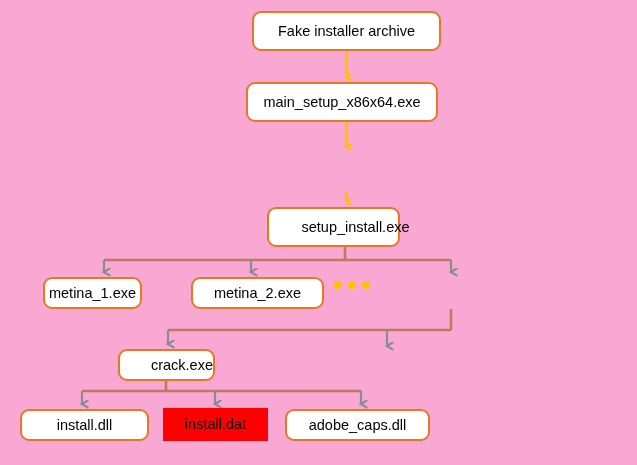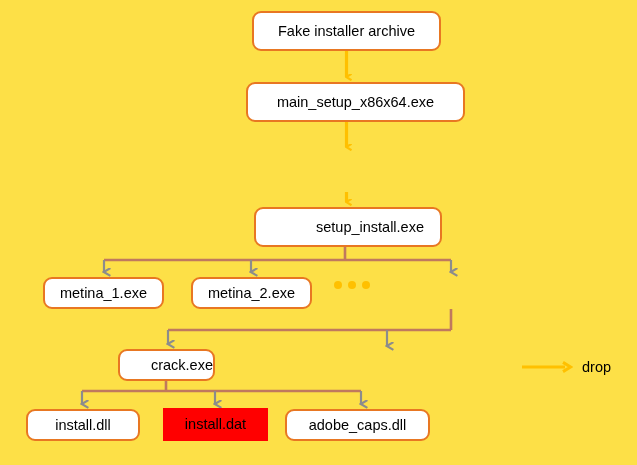--- a/index.html
+++ b/index.html
@@ -4,21 +4,21 @@
 <style>
   html, body {
     margin: 0;
     padding: 0;
     background: #ffffff;
   }
   #canvas {
     position: relative;
     width: 637px;
     height: 465px;
-    background: #fde047;
+    background: #f9a8d4;
     overflow: hidden;
     font-family: "Liberation Sans", sans-serif;
   }
   #edges {
     position: absolute;
     left: 0;
     top: 0;
     width: 637px;
     height: 465px;
     pointer-events: none;
@@ -124,62 +124,55 @@
       <line x1="82" y1="391" x2="82" y2="404" stroke="#8C8C8C" stroke-width="2.2" marker-end="url(#head-exec)"></line>
       <line x1="215" y1="391" x2="215" y2="404" stroke="#8C8C8C" stroke-width="2.2" marker-end="url(#head-exec)"></line>
       <line x1="361" y1="391" x2="361" y2="404" stroke="#8C8C8C" stroke-width="2.2" marker-end="url(#head-exec)"></line>
     </g>
   </svg>
 
   <div class="node" style="left:252px; top:11px; width:189px; height:40px;">
     <span class="node-label">Fake installer archive</span>
   </div>
 
-  <div class="node" style="left:246px; top:82px; width:219px; height:40px;">
+  <div class="node" style="left:246px; top:82px; width:192px; height:40px;">
     <span class="node-label">main_setup_x86x64.exe</span>
   </div>
 
 
-  <div class="node" style="left:254px; top:207px; width:188px; height:40px;padding-left:44px;">
+  <div class="node" style="left:267px; top:207px; width:133px; height:40px;padding-left:44px;">
     <span class="node-label">setup_install.exe</span>
   </div>
 
-  <div class="node" style="left:43px; top:277px; width:121px; height:32px;">
+  <div class="node" style="left:43px; top:277px; width:99px; height:32px;">
     <span class="node-label">metina_1.exe</span>
   </div>
 
-  <div class="node" style="left:191px; top:277px; width:121px; height:32px;">
+  <div class="node" style="left:191px; top:277px; width:133px; height:32px;">
     <span class="node-label">metina_2.exe</span>
   </div>
 
 
   <div class="node" style="left:118px; top:349px; width:97px; height:32px;justify-content:flex-end;">
     <span class="node-label">crack.exe</span>
   </div>
 
 
-  <div class="node" style="left:26px; top:409px; width:114px; height:32px;">
+  <div class="node" style="left:20px; top:409px; width:129px; height:32px;">
     <span class="node-label">install.dll</span>
   </div>
 
   <div class="node" style="left:285px; top:409px; width:145px; height:32px;">
     <span class="node-label">adobe_caps.dll</span>
   </div>
 
   <div class="node highlight" style="left:163px; top:408px; width:105px; height:33px;">
     <span class="node-label">install.dat</span>
   </div>
 
   <div class="ellipsis" style="left:334px; top:281px;">
     <i></i>
     <i></i>
     <i></i>
   </div>
 
-  <div class="legend" style="left:521px; top:359px;">
-    <svg class="legend-arrow" width="52" height="14" viewBox="0 0 52 14" xmlns="http://www.w3.org/2000/svg">
-      <line x1="1" y1="7" x2="44" y2="7" stroke="#FFC000" stroke-width="3"></line>
-      <path d="M42,2.4 L49.5,7 L42,11.6" fill="none" stroke="#FFC000" stroke-width="3"></path>
-    </svg>
-    <span class="legend-label">drop</span>
-  </div>
 
 </div>
 
 </body></html>

